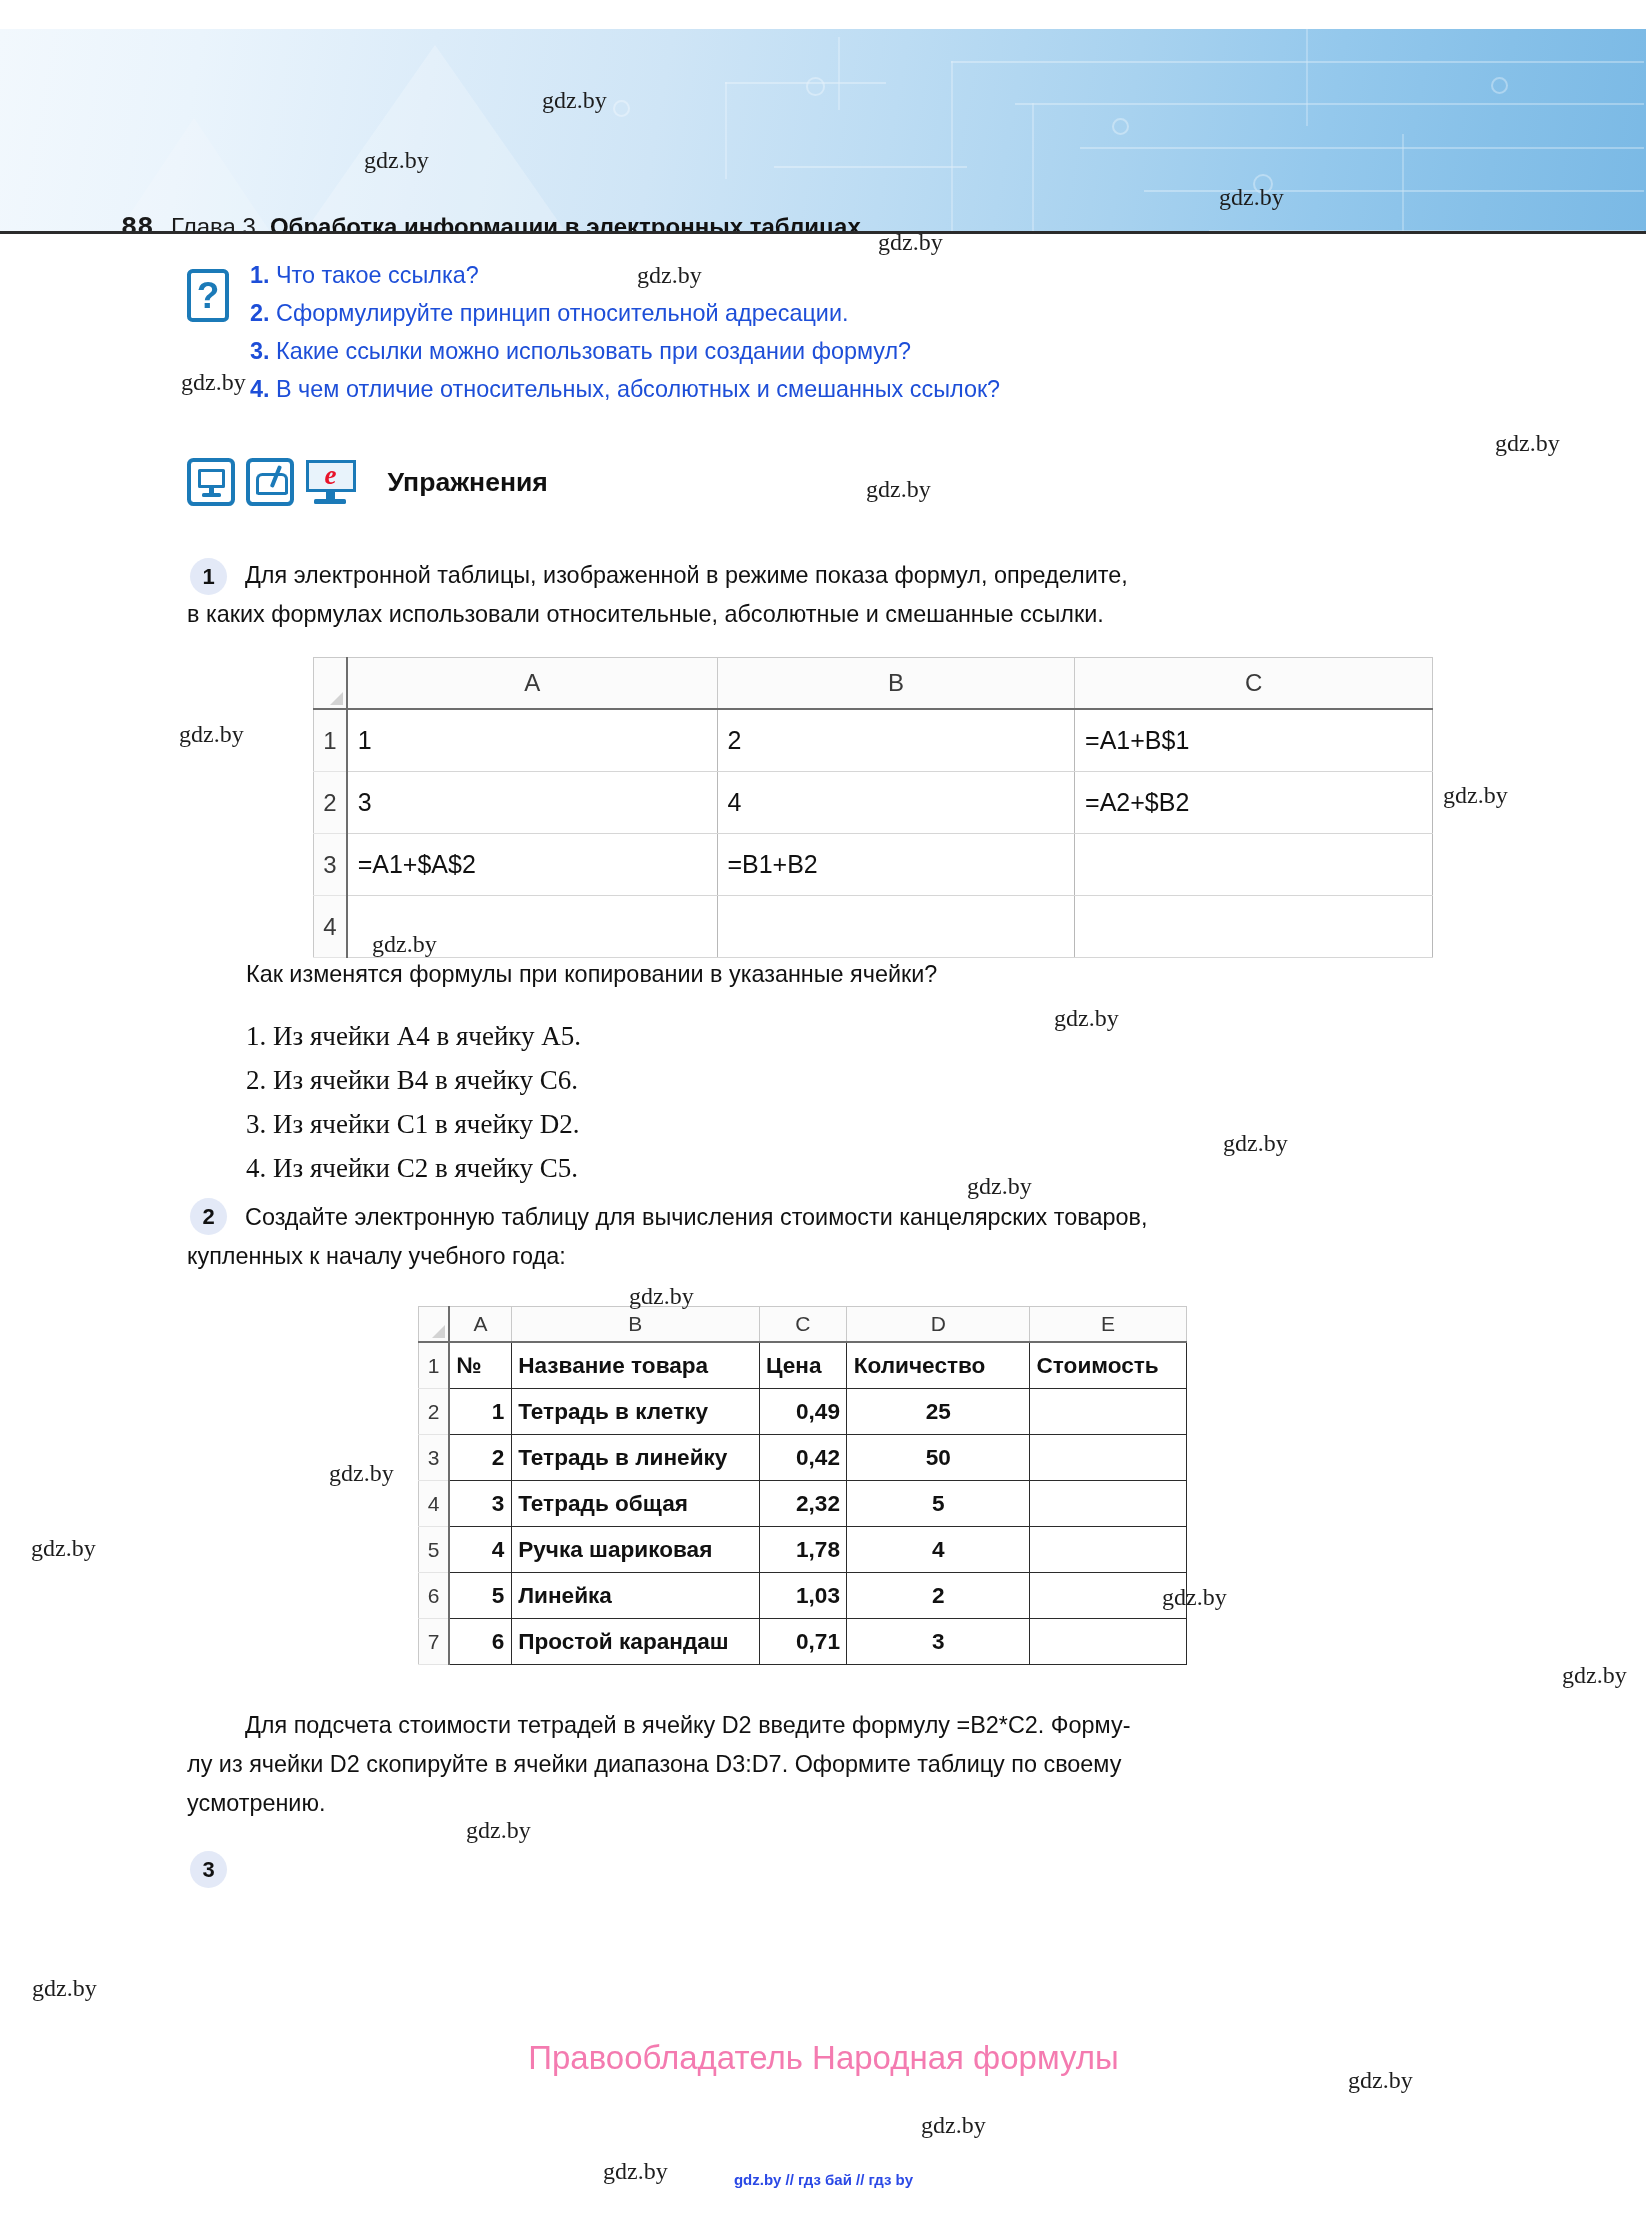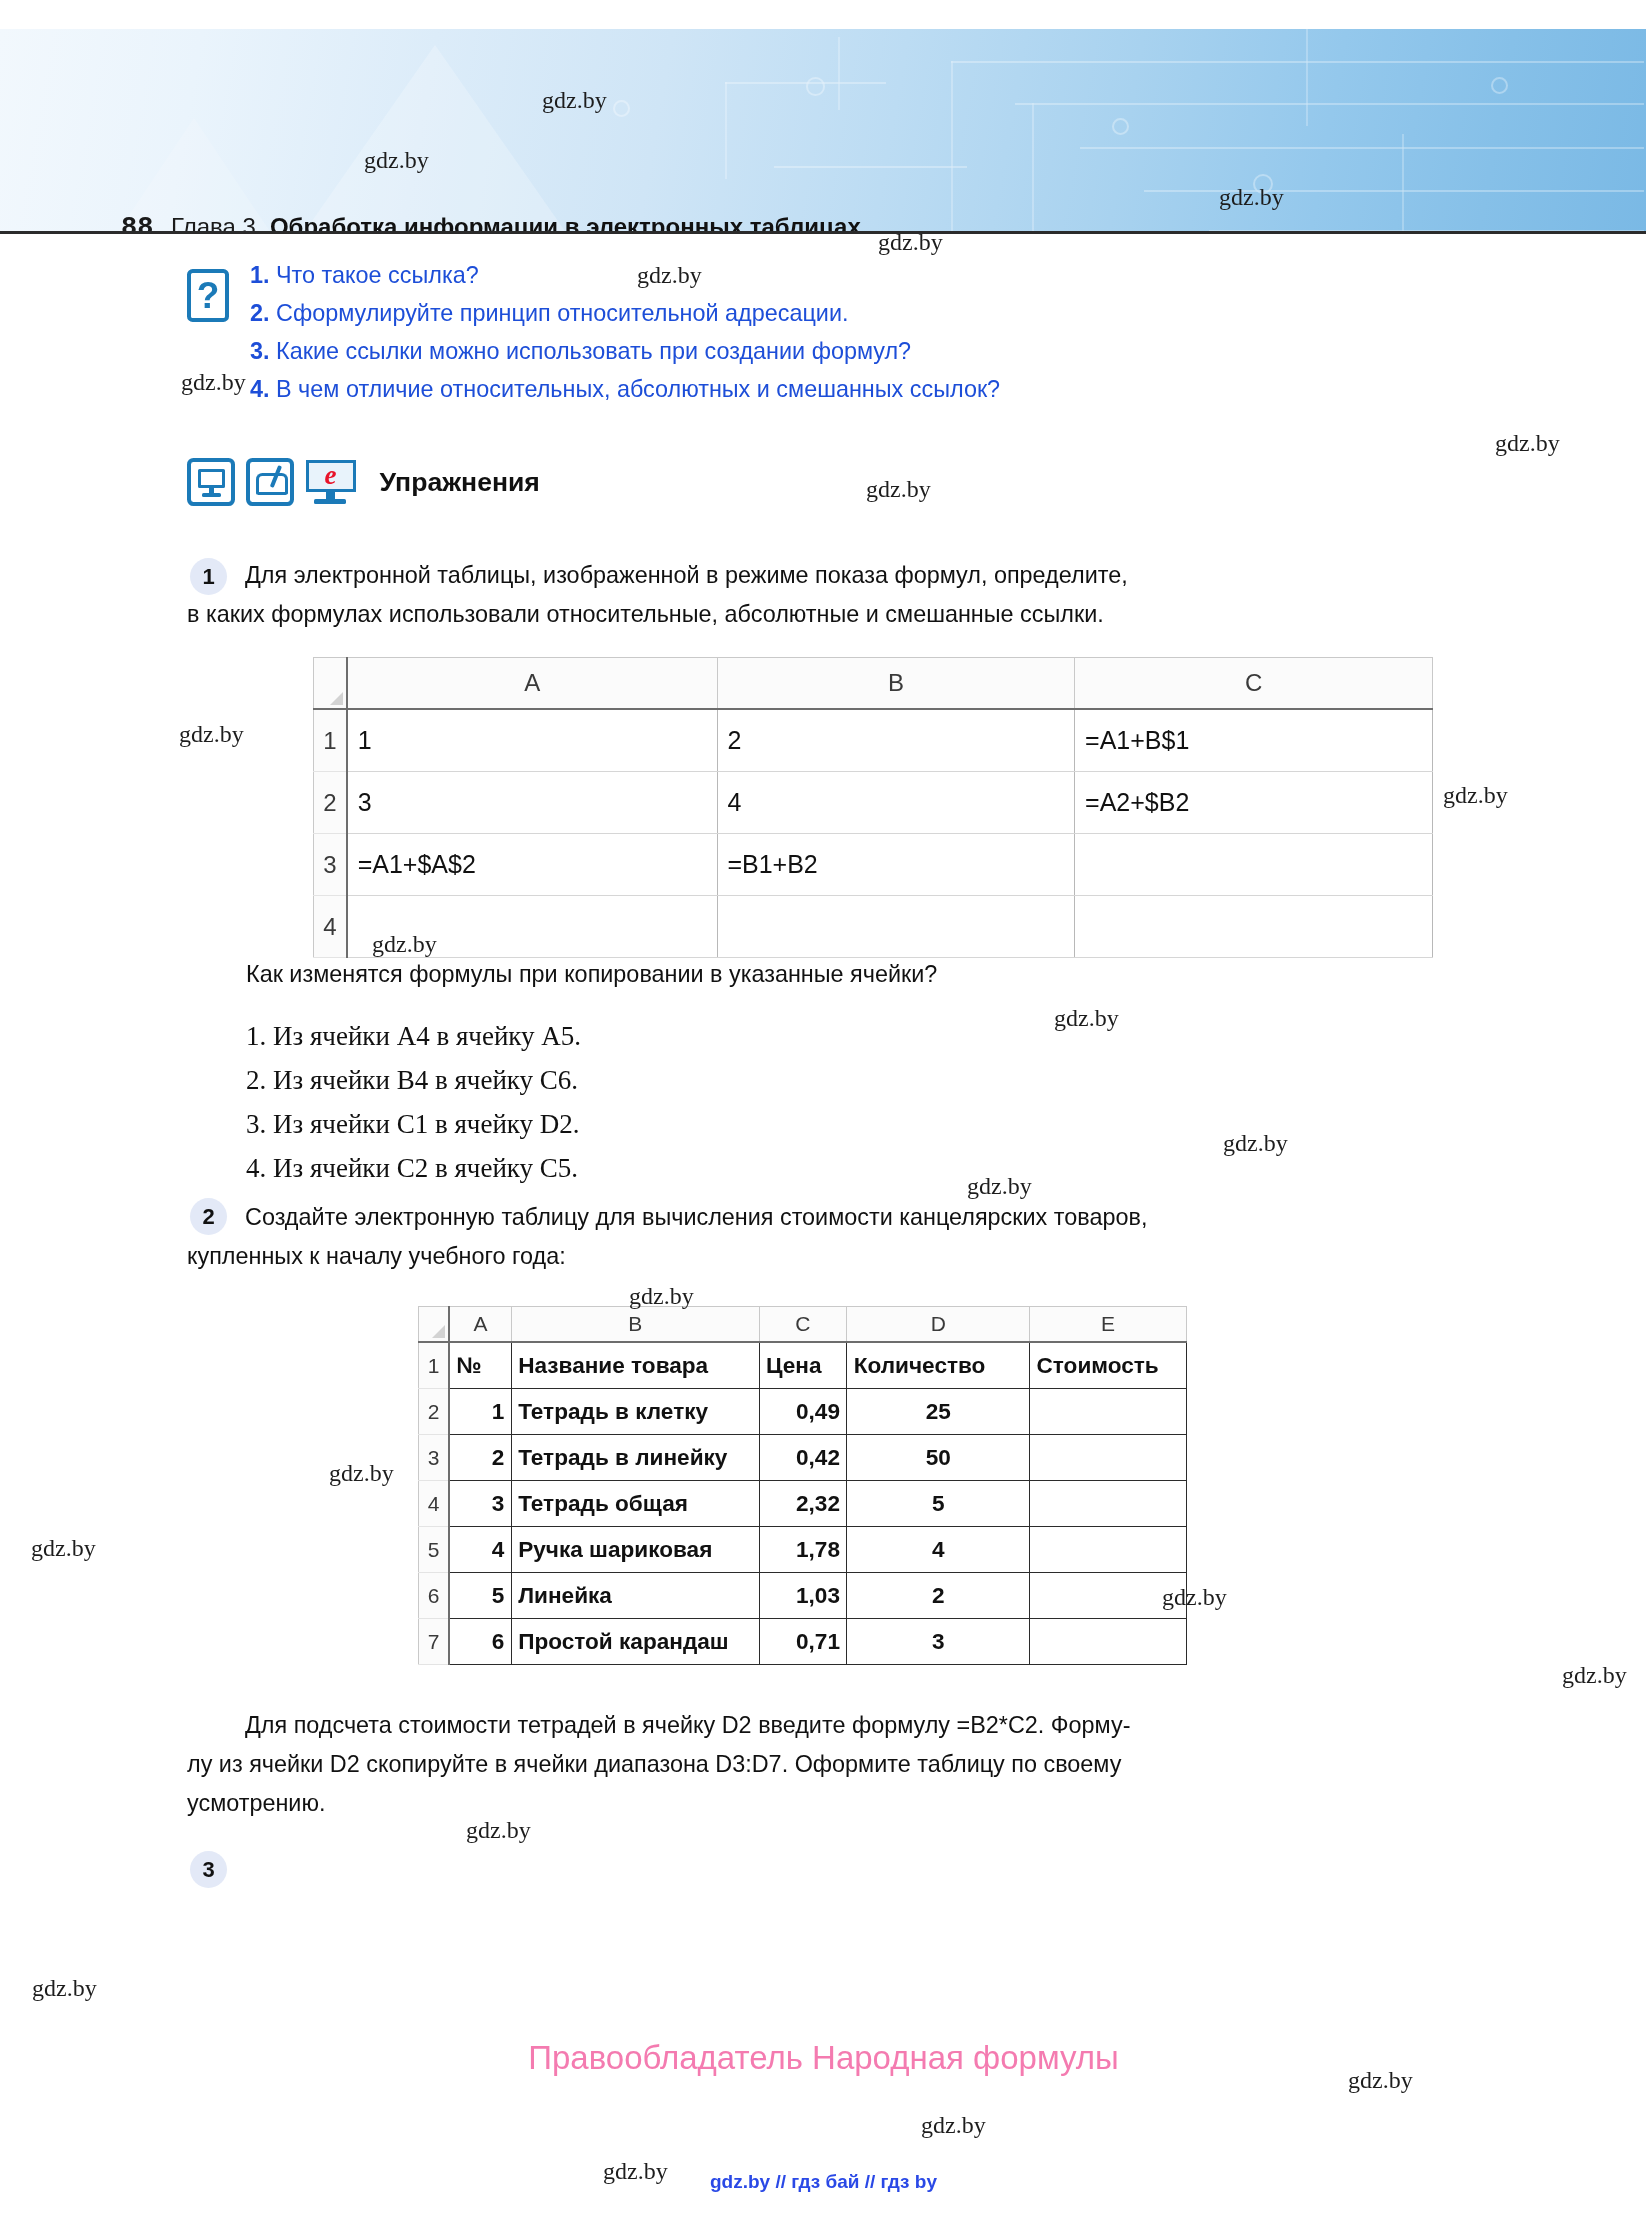--- a/index.html
+++ b/index.html
@@ -257,21 +257,21 @@
     position: absolute;
     left: 8.9px; top: 41px;
     width: 32px; height: 4.8px;
     background: #1b7ab8;
     border-radius: 1.6px;
   }
   .ex-title {
     font-size: 26.6px;
     font-weight: 700;
     color: #111;
-    margin-left: 24px;
+    margin-left: 32px;
     font-family: "Liberation Sans", sans-serif;
   }
 
   
   .num-bubble {
     position: absolute;
     width: 37px; height: 37px;
     border-radius: 50%;
     background: #e3e9f7;
     color: #111;
@@ -381,21 +381,21 @@
     text-align: center;
     color: #f47bb0;
     font-size: 33px;
     font-family: "Liberation Sans", sans-serif;
   }
   .footer-links {
     position: absolute;
     left: 0; right: 0;
     text-align: center;
     color: #2a49e6;
-    font-size: 19px;
+    font-size: 15px;
     font-weight: 700;
     font-family: "Liberation Sans", sans-serif;
   }
 
   
   .wm {
     position: absolute;
     color: #1d1d1d;
     font-size: 22.6px;
     font-family: "Liberation Serif", serif;

